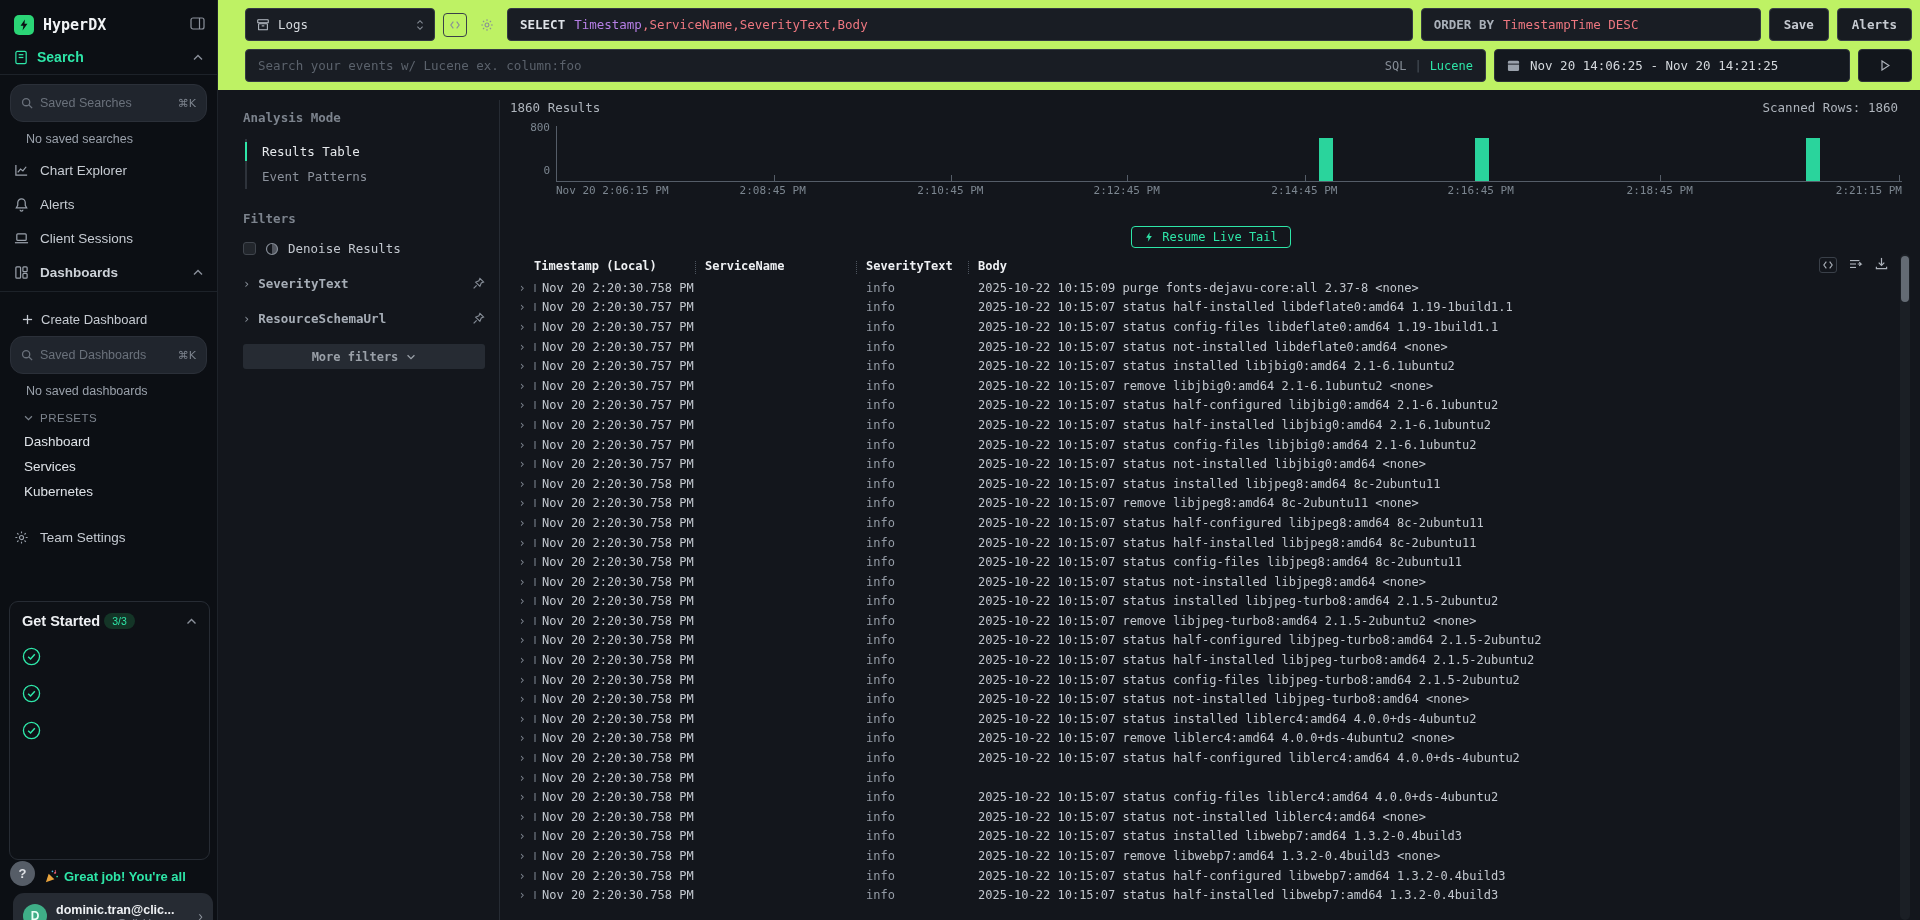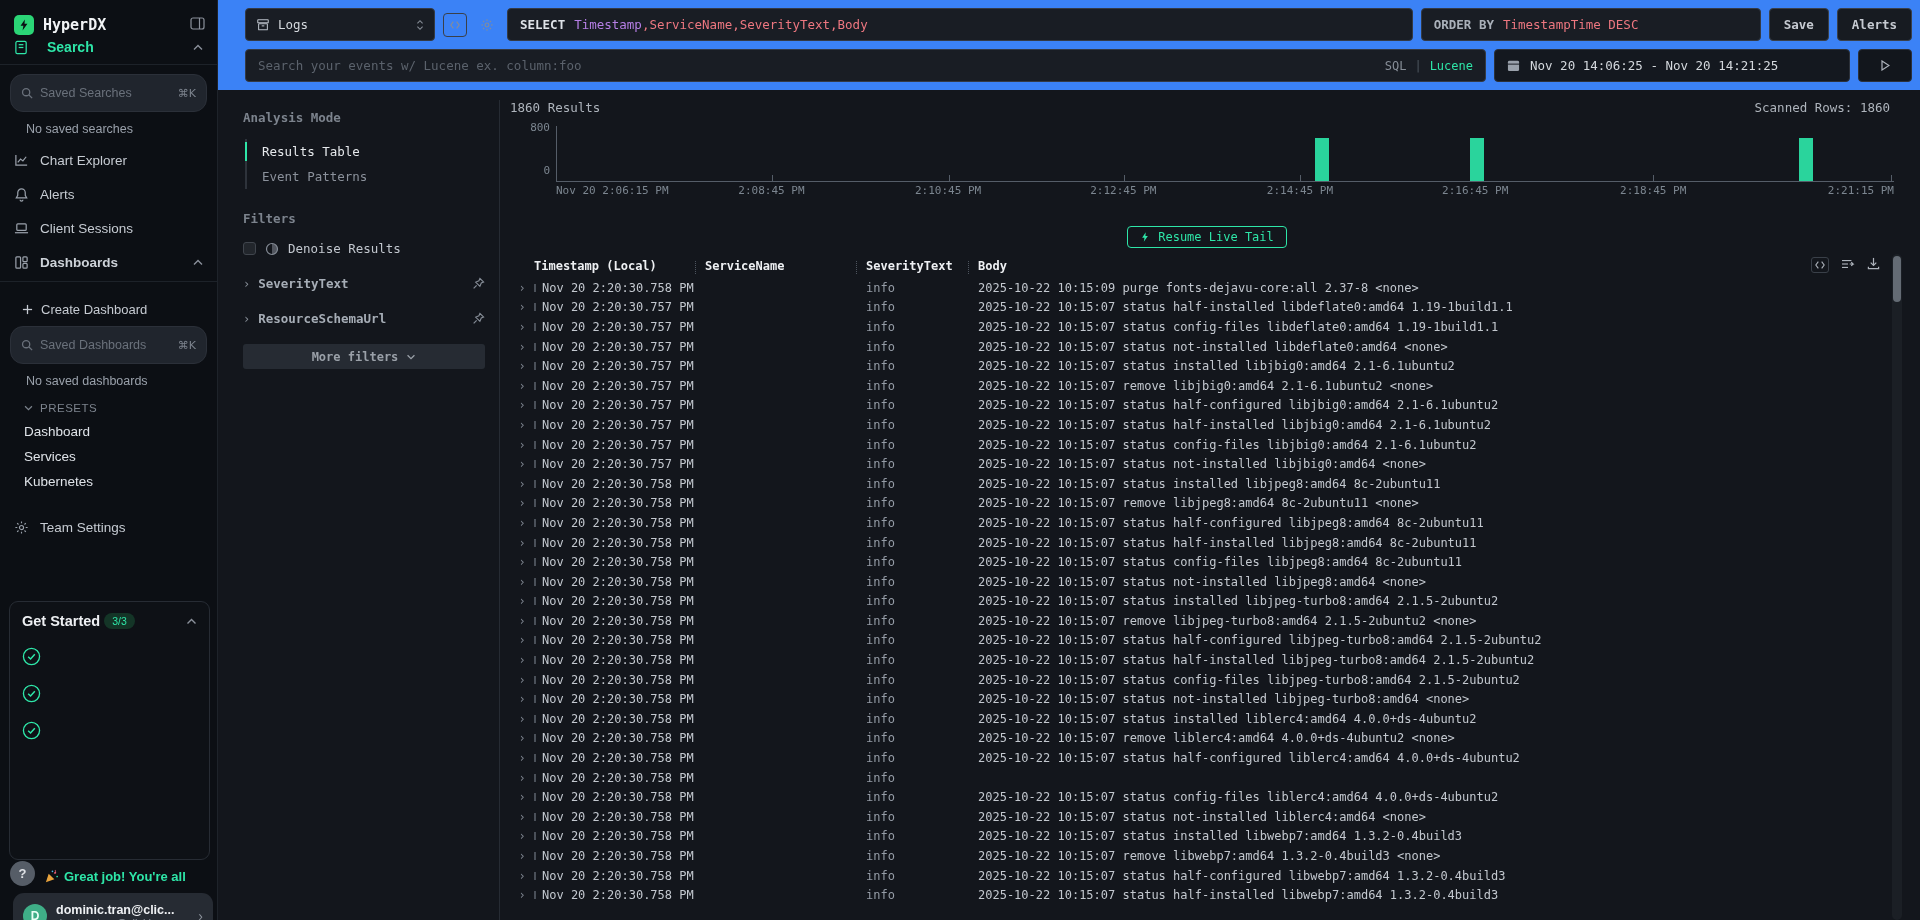--- a/index.html
+++ b/index.html
@@ -5,21 +5,21 @@
   * { margin:0; padding:0; box-sizing:border-box; }
   html,body { width:1920px; height:920px; overflow:hidden; }
   body { background:#13161c; font-family:"Liberation Sans",sans-serif; color:#cdd1d7; display:flex; }
 
   
   .sidebar { width:218px; min-width:218px; height:920px; background:#0c0f14; border-right:1px solid #1e232a; position:relative; overflow:hidden; }
   .logo-row { display:flex; align-items:center; gap:9px; padding:15px 12px 0 14px; }
   .logo-box { width:20px; height:20px; border-radius:5px; background:#2bd576; display:flex; align-items:center; justify-content:center; }
   .logo-text { font-family:"DejaVu Sans Mono",monospace; font-weight:bold; font-size:15px; color:#f1f3f5; flex:1; }
   .collapse-ic { color:#8b919b; }
-  .sect-head { display:flex; align-items:center; gap:18px; padding:0 14px; margin-top:4px; font-weight:bold; font-size:14px; color:#2ee6a8; }
+  .sect-head { display:flex; align-items:center; gap:8px; padding:0 14px; margin-top:14px; font-weight:bold; font-size:14px; color:#2ee6a8; }
   .sect-head .grow { flex:1; }
   .side-divider { border:none; border-top:1px solid #1d2229; margin-top:9px; }
   .pill-input { margin:9px 10px 0 10px; height:38px; background:#20252d; border:1px solid #2b3039; border-radius:13px; display:flex; align-items:center; gap:7px; padding:0 10px; color:#6a717b; font-size:12.5px; }
   .pill-input .grow { flex:1; }
   .kbd { font-size:11px; color:#7c838d; font-family:"DejaVu Sans",sans-serif; }
   .empty-note { padding:10px 0 0 26px; font-size:12.5px; color:#9aa1ab; }
   .nav-item { display:flex; align-items:center; gap:11px; padding:0 14px; margin-top:14px; height:20px; font-size:13.5px; color:#c6cbd2; }
   .nav-item svg, .sect-head svg { flex:none; }
   .dash-head { color:#cdd2d8; font-weight:bold; }
   .dash-head .lbl { color:#cdd2d8; }
@@ -42,21 +42,21 @@
   .help-circle { position:absolute; left:10px; top:861px; width:25px; height:25px; border-radius:50%; background:#565d67; color:#dfe2e6; display:flex; align-items:center; justify-content:center; font-size:13px; font-weight:bold; z-index:3; }
   .user-pill { position:absolute; left:13px; right:4px; top:893px; height:46px; background:#262b33; border-radius:11px 11px 0 0; display:flex; align-items:center; gap:9px; padding:0 10px; z-index:2; }
   .avatar { width:24px; height:24px; border-radius:50%; background:#3fae87; color:#eafff6; font-size:12px; font-weight:bold; display:flex; align-items:center; justify-content:center; flex:none; }
   .user-meta { flex:1; overflow:hidden; }
   .user-name { font-size:12.5px; font-weight:bold; color:#eef0f3; white-space:nowrap; }
   .user-sub { font-size:11px; color:#8b919b; white-space:nowrap; }
   .user-chev { color:#8b919b; font-size:14px; }
 
   
   .main { flex:1; display:flex; flex-direction:column; height:920px; overflow:hidden; background:#13161c; }
-  .topbar { background:#3b82f6; padding:8px 8px 0 27px; }
+  .topbar { background:#bef264; padding:8px 8px 0 27px; }
   .tb-row { display:flex; align-items:center; gap:8px; height:33px; margin-bottom:8px; }
   .box { background:#191d24; border:1px solid #343a44; border-radius:4px; height:33px; display:flex; align-items:center; font-family:"DejaVu Sans Mono",monospace; font-size:12.5px; }
   .source-select { width:190px; padding:0 10px; gap:8px; color:#d4d8dd; }
   .source-select .grow { flex:1; }
   .icon-btn { width:24px; height:24px; border:none; background:transparent; color:#868d97; display:flex; align-items:center; justify-content:center; cursor:pointer; }
   .code-chip { border:1px solid #3a4049; border-radius:4px; }
   .query-box { flex:1; padding:0 12px; gap:9px; white-space:nowrap; overflow:hidden; }
   .kw { font-weight:bold; color:#dfe3e8; }
   .kw-dim { font-weight:bold; color:#aab1ba; }
   .tok-purple { color:#b67fe6; }
@@ -81,21 +81,21 @@
   .denoise-row { display:flex; align-items:center; gap:9px; margin-top:15px; }
   .checkbox { width:13px; height:13px; background:#22262c; border:1px solid #40454d; border-radius:3px; }
   .denoise-lbl { font-size:12.5px; color:#c3c8cf; }
   .fgroup { display:flex; align-items:center; gap:8px; margin-top:20px; color:#a6adb6; }
   .fgroup .chev { color:#868d97; font-size:12px; }
   .fgroup .name { font-size:12.5px; font-weight:bold; flex:1; }
   .more-filters { margin-top:18px; height:25px; background:#262b33; border:none; border-radius:3px; width:100%; color:#9aa0a8; font-family:"DejaVu Sans Mono",monospace; font-weight:bold; font-size:12px; display:flex; align-items:center; justify-content:center; gap:8px; cursor:pointer;text-align:center; }
   .v-divider { width:5px; border-left:1px solid #262b33; margin-top:10px; }
 
   
-  .rpanel { flex:1; display:flex; flex-direction:column; overflow:hidden; padding:10px 16px 0 6px; position:relative; }
+  .rpanel { flex:1; display:flex; flex-direction:column; overflow:hidden; padding:10px 8px 0 6px; position:relative; }
   .results-bar { display:flex; justify-content:space-between; font-family:"DejaVu Sans Mono",monospace; font-size:12.5px; color:#aeb4bc; padding-right:14px; }
   .chart { display:flex; margin-top:11px; height:56px; }
   .ylabels { width:46px; display:flex; flex-direction:column; justify-content:space-between; align-items:flex-end; padding-right:6px; font-family:"DejaVu Sans Mono",monospace; font-size:11px; color:#7c8690; transform:translateY(-5px); }
   .plot { flex:1; position:relative; border-left:1px solid #555d68; border-bottom:1px solid #555d68; margin-right:10px; }
   .bar { position:absolute; bottom:0; width:14px; background:#2ad49c; }
   .tick { position:absolute; bottom:0; height:6px; border-left:1px solid #555d68; }
   .xlabels { position:relative; height:18px; margin:2px 10px 0 46px; font-family:"DejaVu Sans Mono",monospace; font-size:11px; color:#7c8690; }
   .xlab { position:absolute; top:0; white-space:nowrap; transform:translateX(-50%); }
   .xlab.start { transform:none; }
   .xlab.end { transform:translateX(-100%); }

